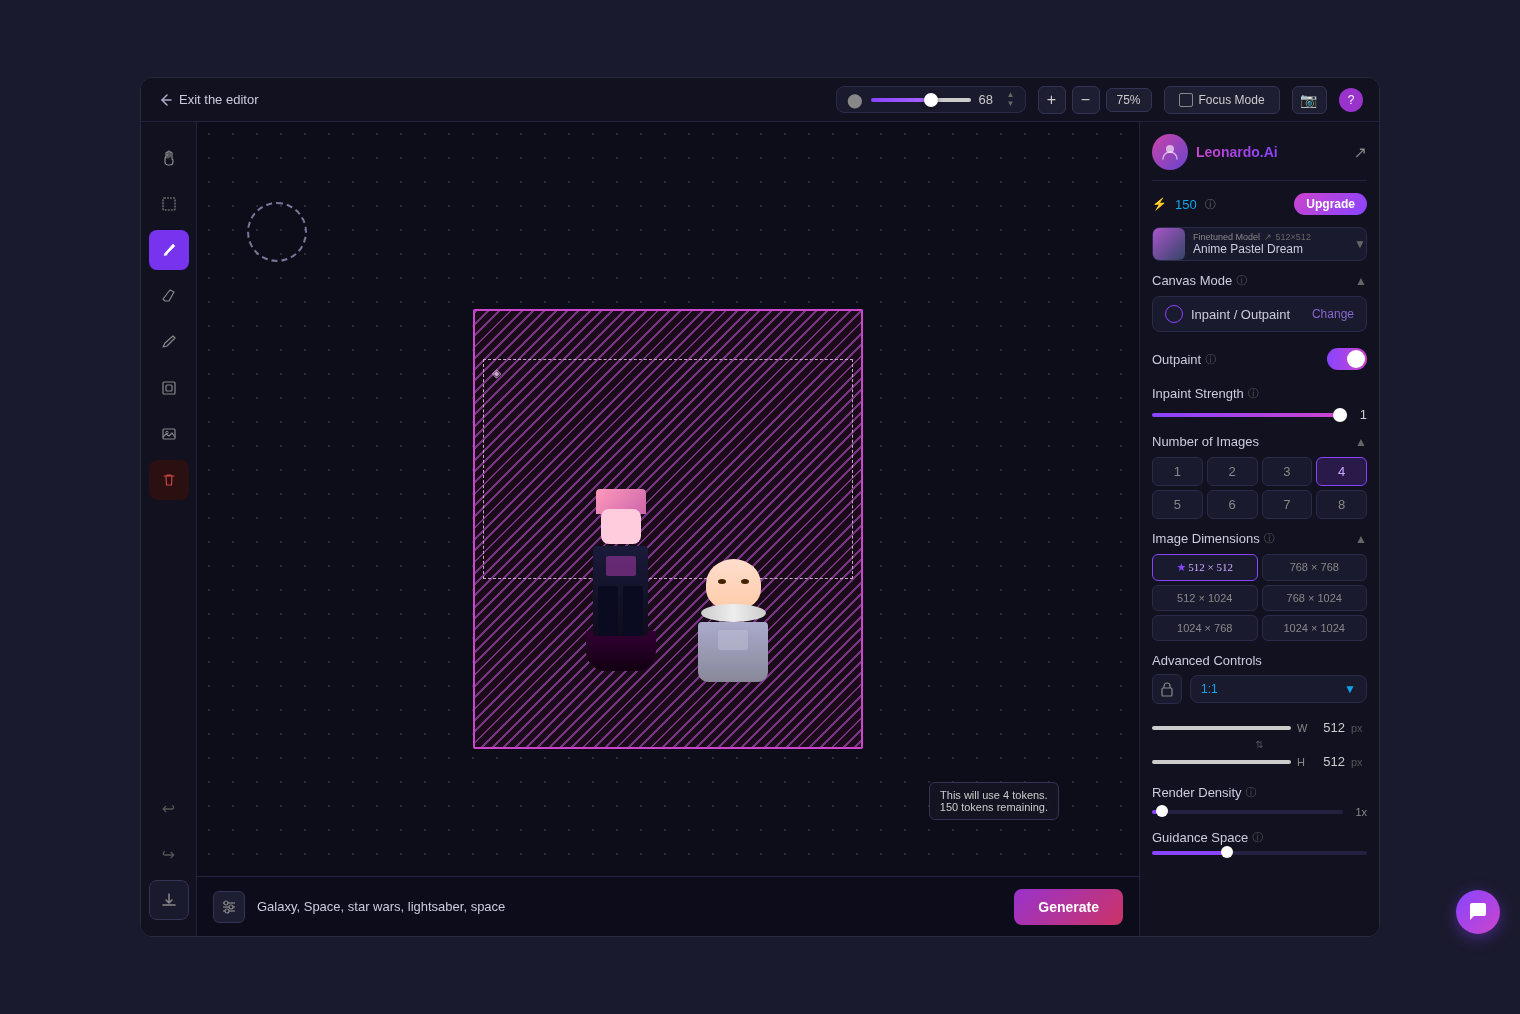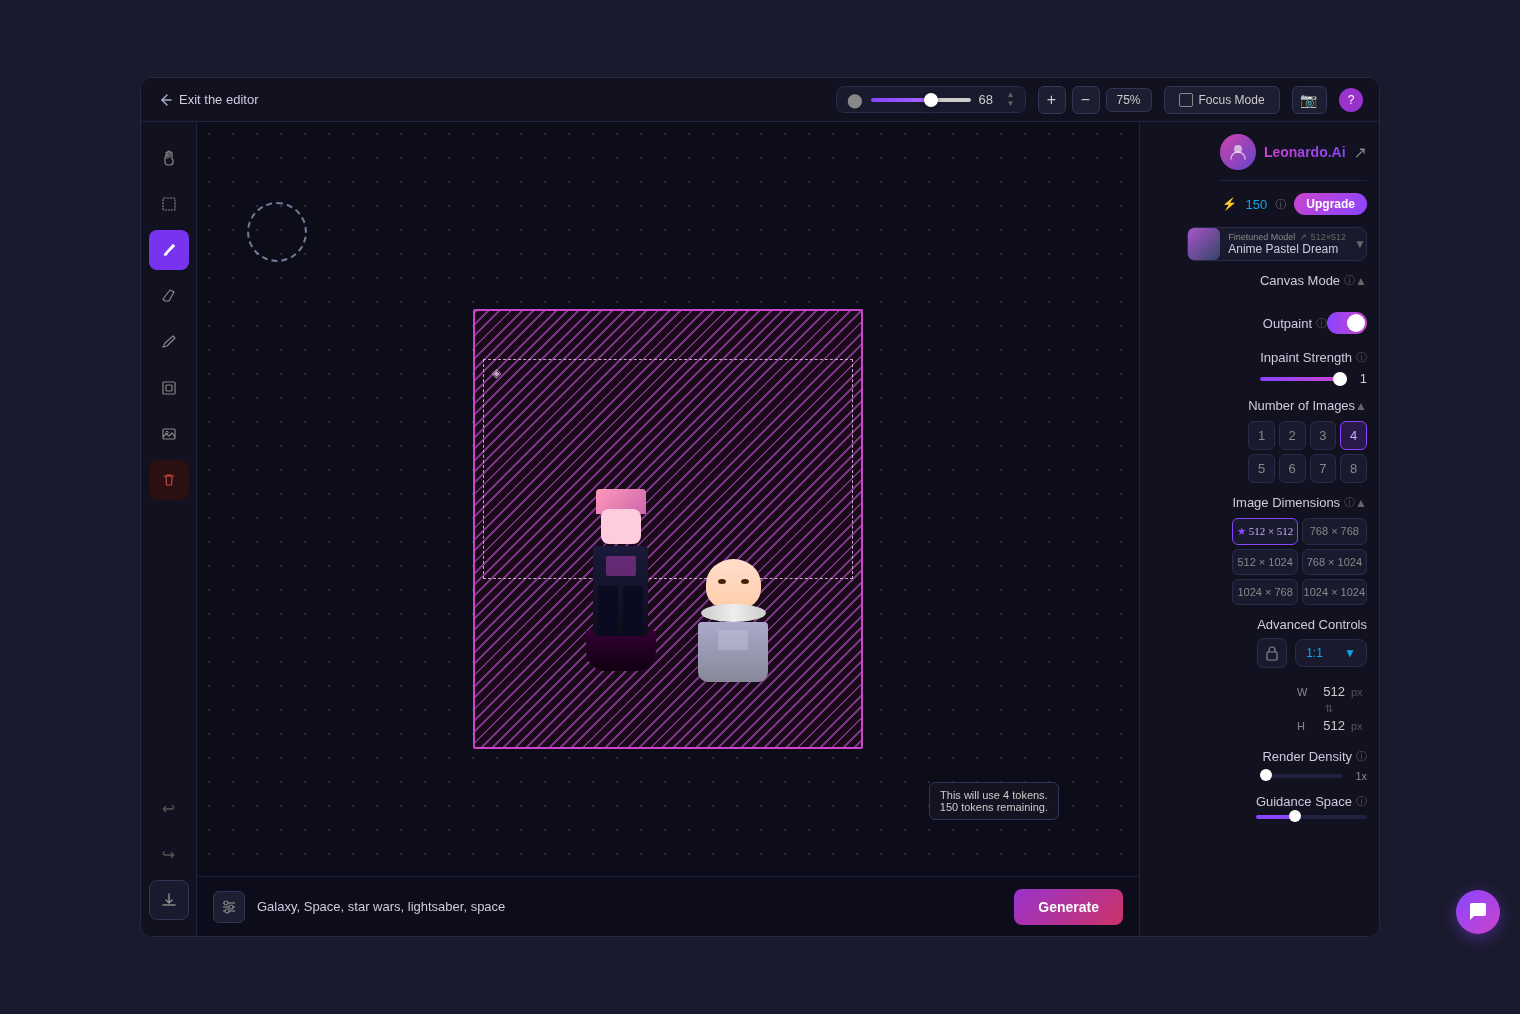--- a/index.html
+++ b/index.html
@@ -329,21 +329,20 @@
     .right-panel {
       width: 240px;
       background: #111120;
       border-left: 1px solid #222240;
       overflow-y: auto;
       flex-shrink: 0;
       padding: 12px;
       display: flex;
       flex-direction: column;
       gap: 12px;
-      align-items: flex-end;
     }
     .right-panel::-webkit-scrollbar { width: 4px; }
     .right-panel::-webkit-scrollbar-track { background: transparent; }
     .right-panel::-webkit-scrollbar-thumb { background: #333; border-radius: 2px; }
 
     
     .user-header {
       display: flex;
       align-items: center;
       gap: 8px;
@@ -858,20 +857,25 @@
         <span class="model-chevron">▼</span>
       </div>
 
       <div>
         <div class="section-header">
           <span class="section-title">
             <span>Canvas Mode</span>
             <span class="section-info">ⓘ</span>
           </span>
           <span class="section-collapse">▲</span>
+        </div>
+        <div class="canvas-mode-box">
+          <div class="canvas-mode-icon"></div>
+          <span>Inpaint / Outpaint</span>
+          <span class="canvas-mode-change">Change</span>
         </div>
       </div>
 
       <div class="toggle-row">
         <span class="toggle-label">
           <span>Outpaint</span>
           <span class="section-info">ⓘ</span>
         </span>
         <div class="toggle-switch">
           <div class="toggle-thumb"></div>

